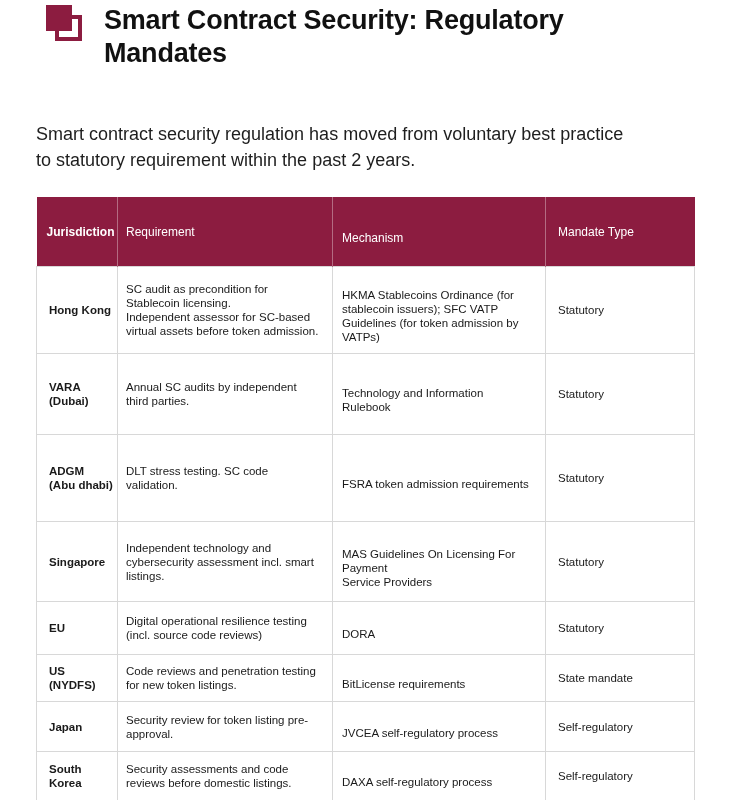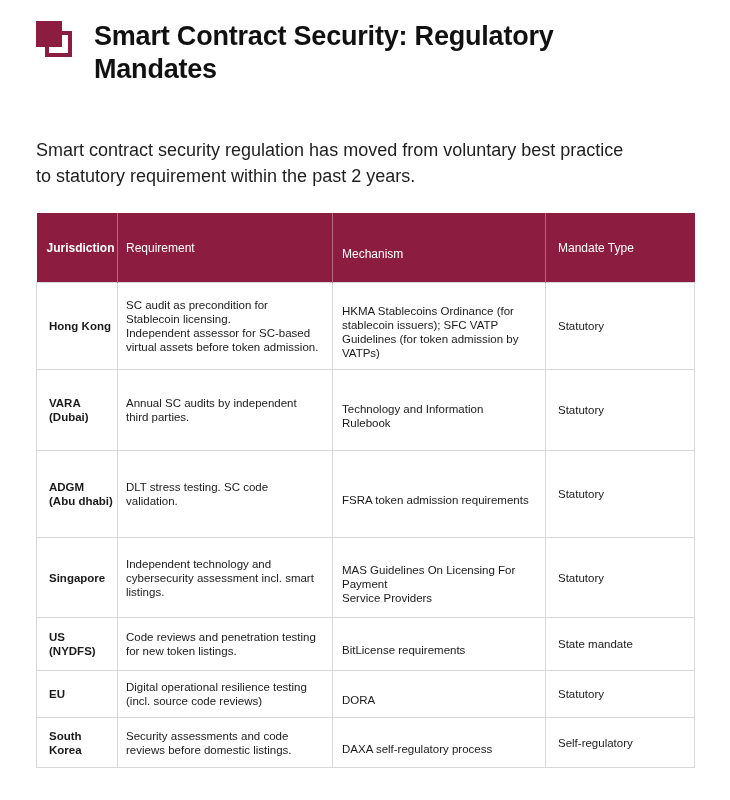--- a/index.html
+++ b/index.html
@@ -11,21 +11,22 @@
     background: #ffffff;
     font-family: "Liberation Sans", "DejaVu Sans", sans-serif;
   }
   .page { padding: 0 36px; }
 
   
   .doc-header {
     display: flex;
     align-items: flex-start;
     gap: 22px;
-    margin-top: 20px;
+    margin-top: 4px;
+    justify-content: center;
   }
   .icon-box { flex: 0 0 auto; margin-top: 1px; }
   .icon-box svg { display: block; }
   h1.title {
     margin: 0;
     font-size: 27px;
     line-height: 33px;
     font-weight: 700;
     color: #111111;
     letter-spacing: -0.2px;
@@ -141,30 +142,36 @@
           <td class="c-type">Statutory</td>
         </tr>
         <tr>
           <td class="c-jur">Singapore</td>
           <td class="c-req">Independent technology and cybersecurity assessment incl. smart listings.</td>
           <td class="c-mech">MAS Guidelines On Licensing For Payment
 Service Providers</td>
           <td class="c-type">Statutory</td>
         </tr>
         <tr>
+          <td class="c-jur">EU</td>
+          <td class="c-req">Digital operational resilience testing (incl. source code reviews)</td>
+          <td class="c-mech">DORA</td>
+          <td class="c-type">Statutory</td>
+        </tr>
+        <tr>
           <td class="c-jur">US (NYDFS)</td>
           <td class="c-req">Code reviews and penetration testing for new token listings.</td>
           <td class="c-mech">BitLicense requirements</td>
           <td class="c-type">State mandate</td>
         </tr>
         <tr>
-          <td class="c-jur">EU</td>
-          <td class="c-req">Digital operational resilience testing (incl. source code reviews)</td>
-          <td class="c-mech">DORA</td>
-          <td class="c-type">Statutory</td>
+          <td class="c-jur">Japan</td>
+          <td class="c-req">Security review for token listing pre-approval.</td>
+          <td class="c-mech">JVCEA self-regulatory process</td>
+          <td class="c-type">Self-regulatory</td>
         </tr>
         <tr>
           <td class="c-jur">South Korea</td>
           <td class="c-req">Security assessments and code reviews before domestic listings.</td>
           <td class="c-mech">DAXA self-regulatory process</td>
           <td class="c-type">Self-regulatory</td>
         </tr>
       </tbody>
   </table>
 

